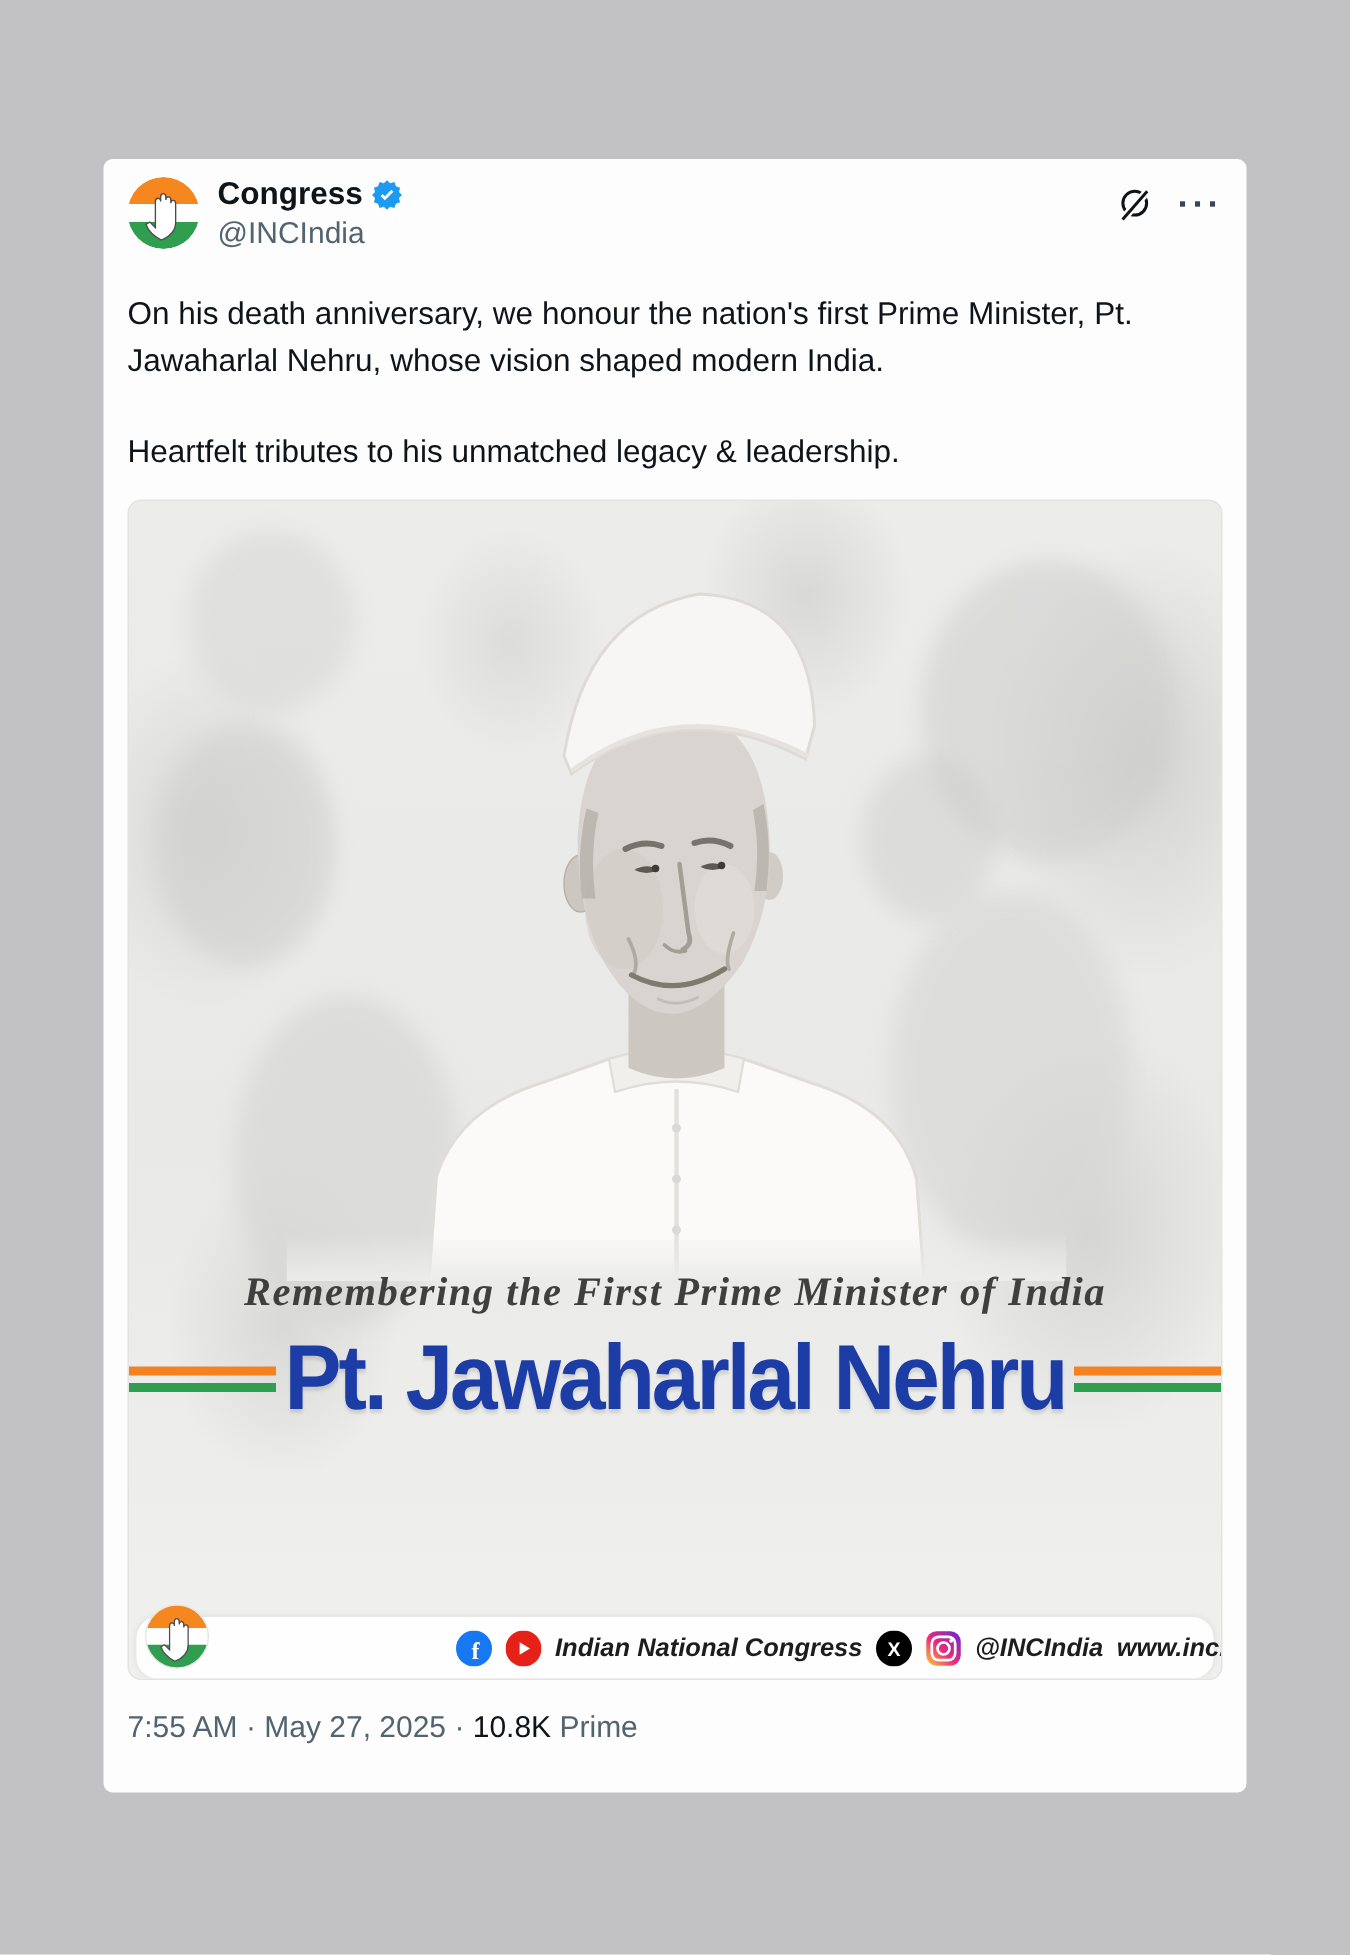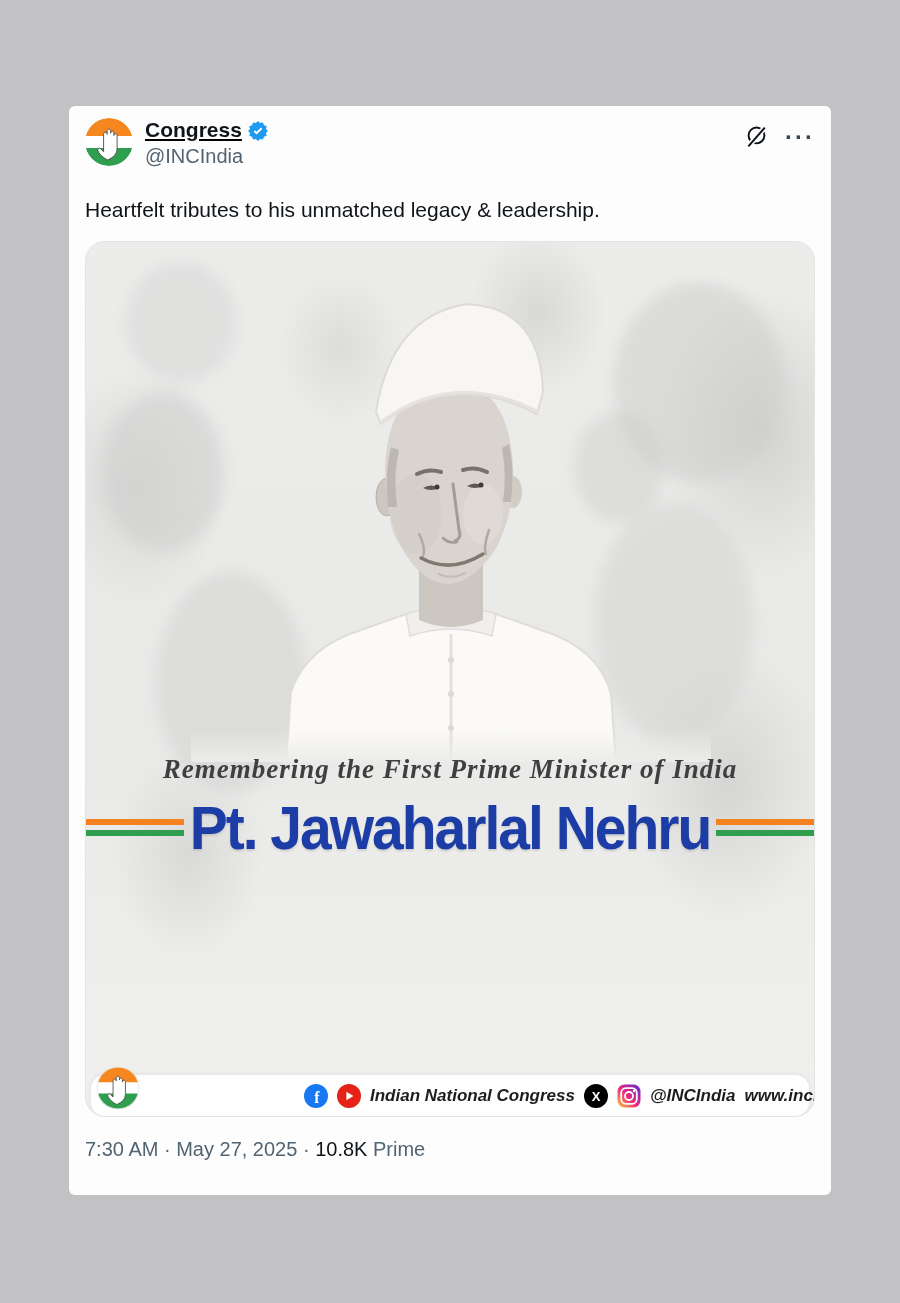--- a/index.html
+++ b/index.html
@@ -11,34 +11,34 @@
     overflow:hidden;
   }
   .card {
     position:absolute; left:69px; top:106px; width:762px; height:1089px;
     background:#fdfdfd; border-radius:6px; padding:12px 16px;
   }
   
   .tweet-header { display:flex; align-items:flex-start; }
   .avatar { width:48px; height:48px; border-radius:50%; overflow:hidden; flex:0 0 48px; cursor:pointer; }
   .name-col { margin-left:12px; }
-  .name-row { display:flex; align-items:flex-end; gap:5px;text-decoration:underline; }
+  .name-row { display:flex; align-items:center; gap:5px; }
   .display-name { font-size:21px; font-weight:bold; color:#0f1419; cursor:pointer; }
   .handle { font-size:20px; color:#536471; margin-top:3px; }
   .header-actions { margin-left:auto; display:flex; align-items:center; gap:16px; margin-top:6px; }
   .grok-btn, .more-btn { background:none; border:none; cursor:pointer; padding:0; display:flex; align-items:center; }
   .more-glyph { font-size:24px; font-weight:bold; color:#394654; letter-spacing:2px; line-height:10px; }
   
   .tweet-body { margin-top:26px; font-size:21px; color:#0f1419; }
   .tweet-body p { line-height:31px; margin:0 0 30px 0; }
   .tweet-body p:last-child { margin-bottom:16px; }
   
   .poster {
-    position:relative; margin-top:10px; width:730px; height:876px;
-    border-radius:20px; overflow:hidden; cursor:pointer;
+    position:relative; margin-top:10px; width:730px; height:787px;
+    border-radius:9px; overflow:hidden; cursor:pointer;
     background:
       radial-gradient(ellipse 130px 170px at 7% 28%, #d7d7d6 0%, rgba(215,215,214,0) 70%),
       radial-gradient(ellipse 150px 210px at 93% 22%, #d3d3d2 0%, rgba(211,211,210,0) 70%),
       radial-gradient(ellipse 110px 150px at 14% 70%, #d9d9d8 0%, rgba(217,217,216,0) 70%),
       radial-gradient(ellipse 140px 190px at 88% 62%, #d5d5d4 0%, rgba(213,213,212,0) 72%),
       radial-gradient(ellipse 90px 110px at 35% 12%, #dcdcdb 0%, rgba(220,220,219,0) 70%),
       radial-gradient(ellipse 100px 120px at 62% 8%, #d8d8d7 0%, rgba(216,216,215,0) 70%),
       linear-gradient(180deg,#ececeb 0%, #e9e9e8 55%, #f0f0ef 100%);
     border:1px solid #e3e3e3;
   }
@@ -126,20 +126,21 @@
           <line x1="20" y1="3.4" x2="4.2" y2="21.4" stroke="#0f1419" stroke-width="1.9"></line>
         </svg>
       </button>
       <button class="more-btn">
         <span class="more-glyph">···</span>
       </button>
     </div>
   </div>
 
   <div class="tweet-body">
+    <p>On his death anniversary, we honour the nation's first Prime Minister, Pt. Jawaharlal Nehru, whose vision shaped modern India.</p>
     <p>Heartfelt tributes to his unmatched legacy &amp; leadership.</p>
   </div>
 
   <div class="poster">
     <div class="blob b1"></div>
     <div class="blob b2"></div>
     <div class="blob b3"></div>
     <div class="blob b4"></div>
     <div class="blob b5"></div>
     <div class="blob b6"></div>
@@ -249,16 +250,16 @@
         <rect x="4.2" y="4.2" width="15.6" height="15.6" rx="4.6" fill="none" stroke="#ffffff" stroke-width="1.8"></rect>
         <circle cx="12" cy="12" r="4" fill="none" stroke="#ffffff" stroke-width="1.8"></circle>
         <circle cx="17.1" cy="6.9" r="1.3" fill="#ffffff"></circle>
       </svg>
       <span class="strip-handle">@INCIndia</span>
       <span class="strip-site">www.inc.in</span>
     </div>
   </div>
 
   <div class="tweet-meta">
-    <span class="time-link">7:30 AM</span><span> · </span><span class="time-link">May 27, 2025</span><span> · </span><span class="views-count">10.8K</span><span> Prime</span>
+    <span class="time-link">7:55 AM</span><span> · </span><span class="time-link">May 27, 2025</span><span> · </span><span class="views-count">10.8K</span><span> Prime</span>
   </div>
 
 </div>
 
 </body></html>

